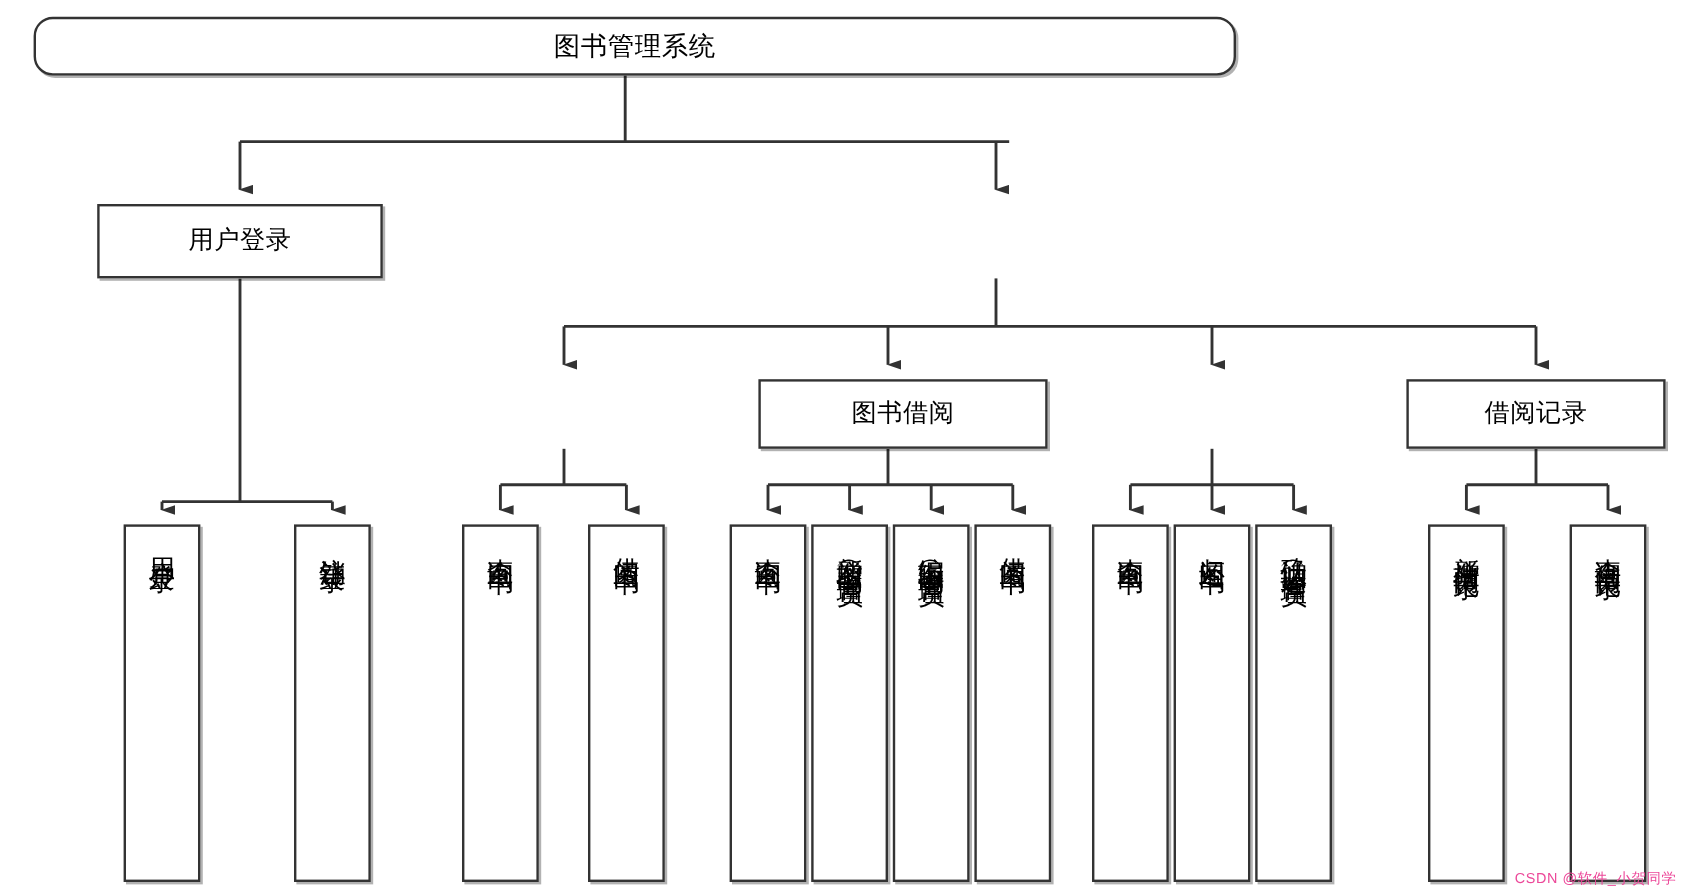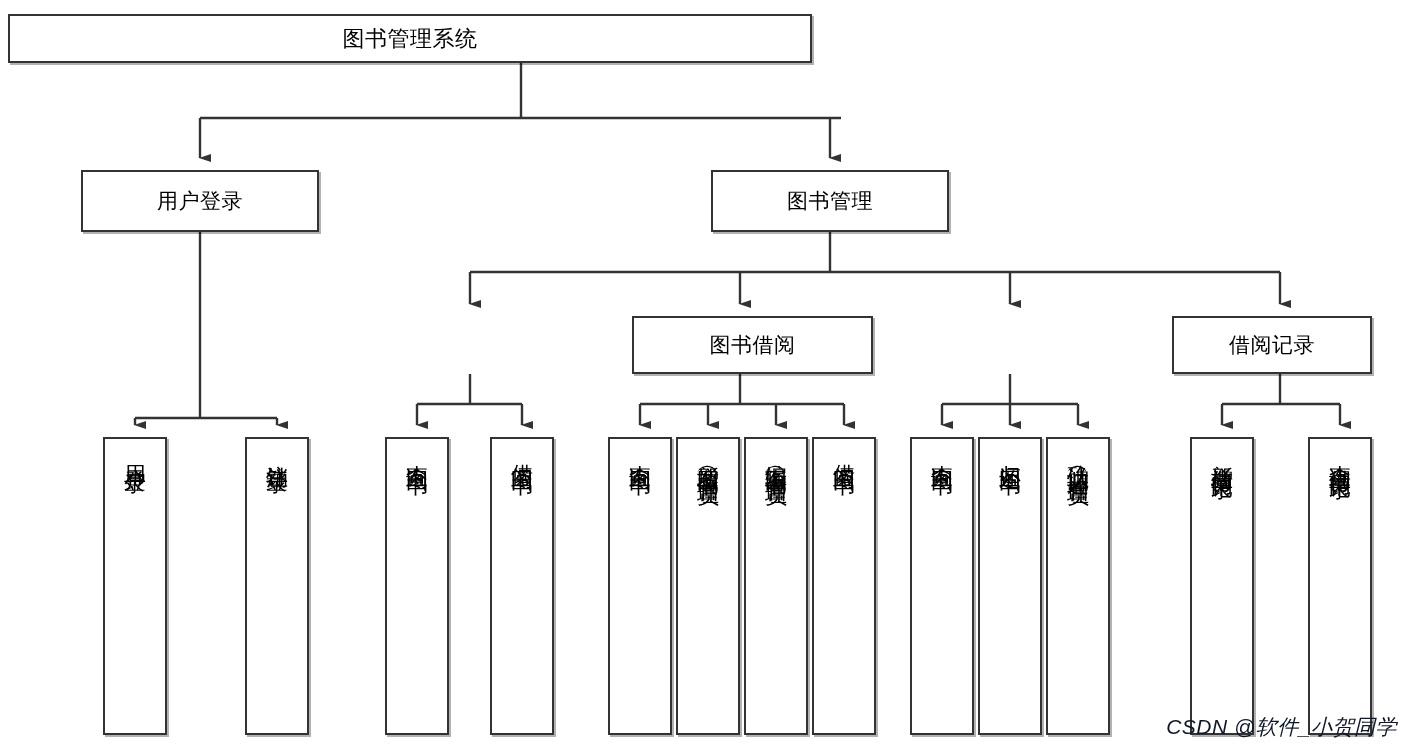--- a/index.html
+++ b/index.html
@@ -60,26 +60,25 @@
     text-orientation: upright;
     font-size: 22px;
     line-height: 1.0;
     letter-spacing: 3px;
     white-space: nowrap;
   }
   #watermark {
     position: absolute;
     right: 8px;
     bottom: 6px;
-    font-size: 21px;
-    color: #0f172a;
+    font-size: 12px;
+    color: #ec4899;
     letter-spacing: 0.5px;
     z-index: 5;
     white-space: nowrap;
-    font-style: italic;
   }
 </style>
 </head>
 <body>
 
 <div id="stage">
 
   <svg id="wires" viewBox="0 0 1405 747" width="1405" height="747">
     <defs>
       <marker id="arw" markerWidth="10" markerHeight="12" refX="4" refY="11" orient="auto" markerUnits="userSpaceOnUse">
@@ -123,35 +122,32 @@
       <path d="M1010,404 L1010,425" marker-end="url(#arw)"></path>
       <path d="M1078,404 L1078,425" marker-end="url(#arw)"></path>
 
       <path d="M1280,374 L1280,404"></path>
       <path d="M1222,404 L1340,404"></path>
       <path d="M1222,404 L1222,425" marker-end="url(#arw)"></path>
       <path d="M1340,404 L1340,425" marker-end="url(#arw)"></path>
     </g>
   </svg>
 
-  <div class="node h root" style="left:8px; top:14px; width:804px; height:49px;">
+  <div class="node h root" style="left:28px; top:14px; width:1002px; height:49px;border-radius:16px;">
     <span class="lbl">图书管理系统</span>
   </div>
 
   <div class="node h" style="left:81px; top:170px; width:238px; height:62px;">
     <span class="lbl">用户登录</span>
   </div>
-  <div class="node h" style="left:711px; top:170px; width:238px; height:62px;">
-    <span class="lbl">图书管理</span>
-  </div>
 
   <div class="node h" style="left:632px; top:316px; width:241px; height:58px;">
     <span class="lbl">图书借阅</span>
   </div>
-  <div class="node h" style="left:1172px; top:316px; width:200px; height:58px;">
+  <div class="node h" style="left:1172px; top:316px; width:216px; height:58px;">
     <span class="lbl">借阅记录</span>
   </div>
 
   <div class="node v" style="left:103px; top:437px; width:64px; height:298px;">
     <span class="lbl">用户登录</span>
   </div>
   <div class="node v" style="left:245px; top:437px; width:64px; height:298px;">
     <span class="lbl">注销登录</span>
   </div>
 

